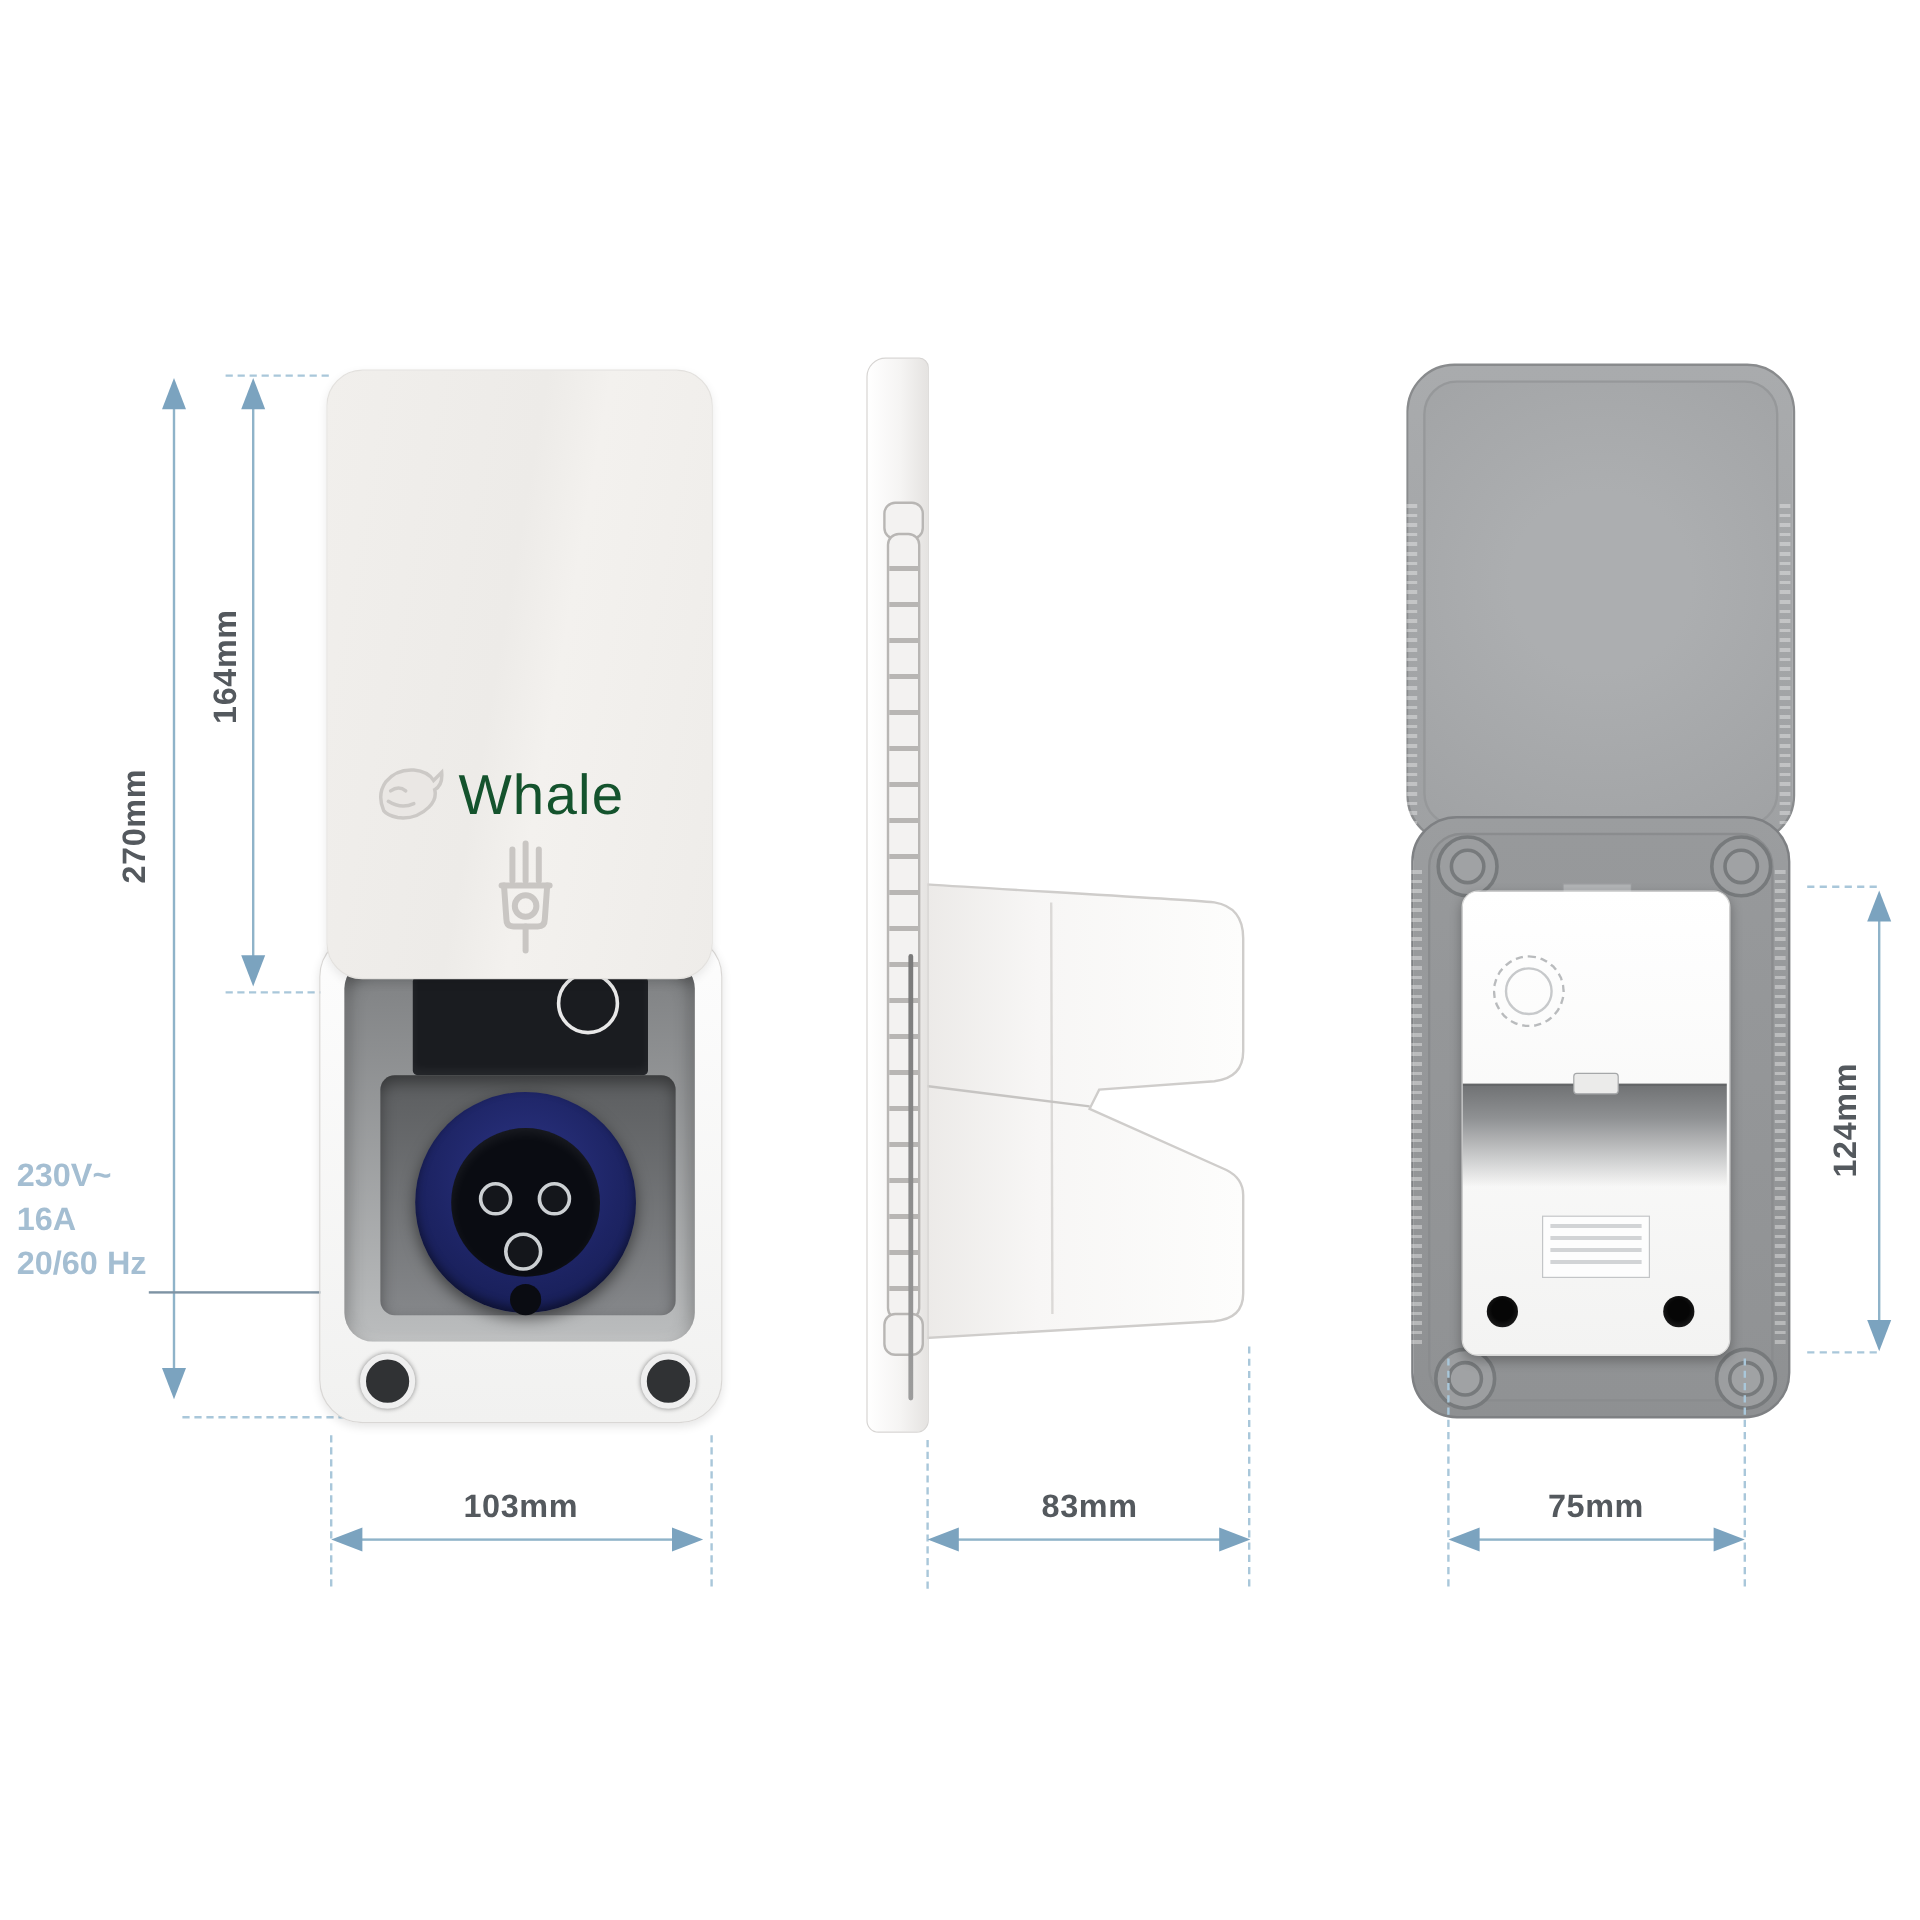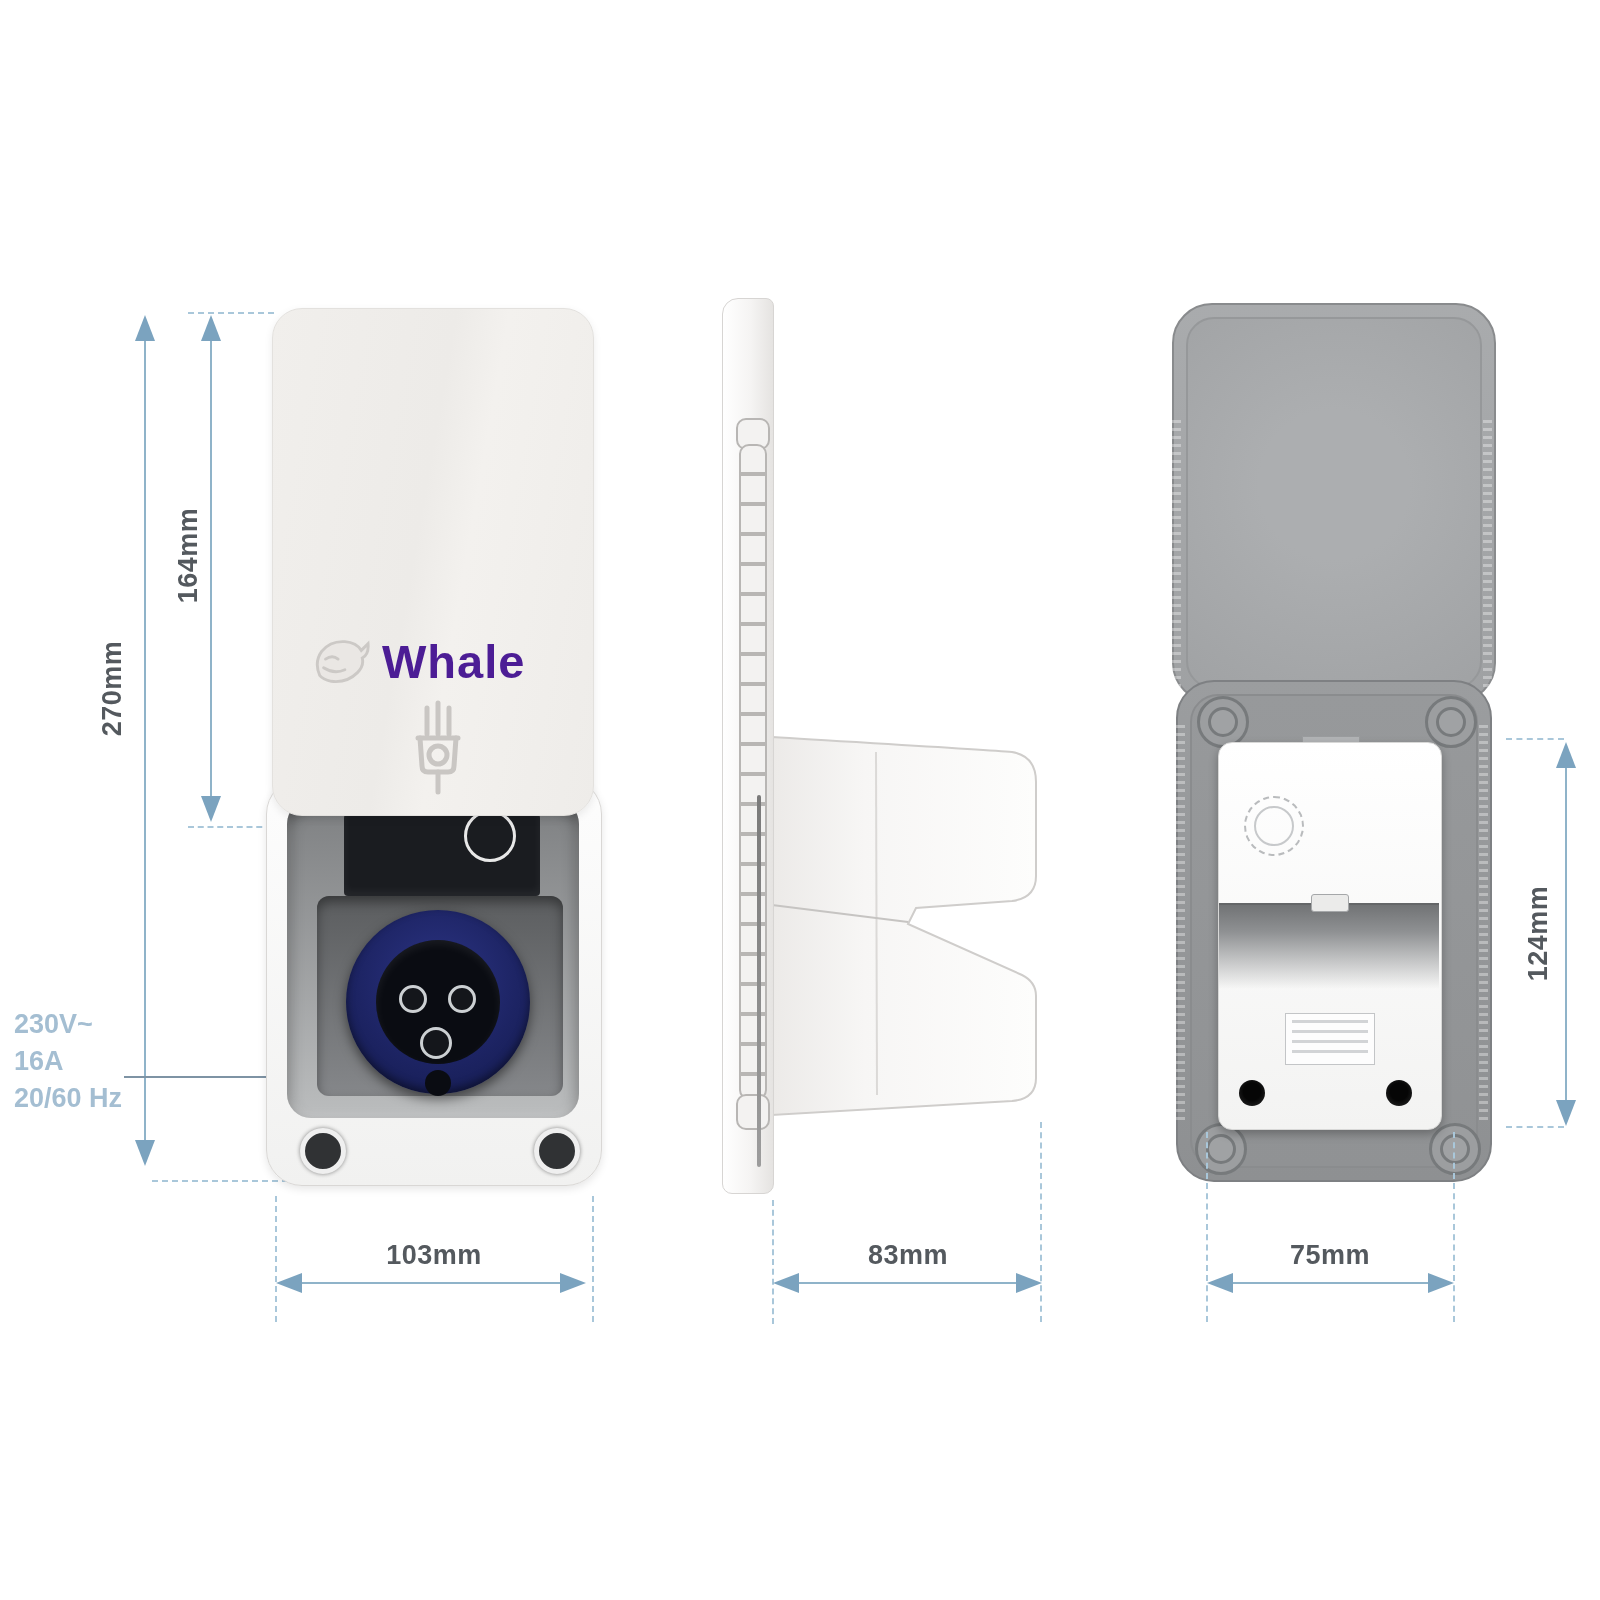--- a/index.html
+++ b/index.html
@@ -39,21 +39,21 @@
                box-shadow:0 5px 12px rgba(0,0,0,.5), inset 0 -4px 8px rgba(0,0,0,.45);}
   .socket-face{position:absolute;border-radius:50%;background:#0a0c12;
                box-shadow:inset 0 4px 10px rgba(255,255,255,.07);}
   .socket-pin{position:absolute;border-radius:50%;border:3px solid #ccd0d3;background:#14161b;}
   .keyway{position:absolute;border-radius:50%;background:#0a0c12;}
   .screw{position:absolute;width:36px;height:36px;border-radius:50%;border:5px solid #efefef;
          background:#303234;box-shadow:0 0 4px rgba(0,0,0,.45);}
   .cover{position:absolute;border-radius:30px;border:1px solid #e3e1de;
          background:linear-gradient(100deg,#f1efec 0%,#edebe8 45%,#f3f1ee 58%,#eeece9 100%);
          box-shadow:0 3px 8px rgba(0,0,0,.08);}
-  .logo-text{position:absolute;font-size:47px;font-weight:700;color:#4c1d95;letter-spacing:1px;}
+  .logo-text{position:absolute;font-size:47px;font-weight:400;color:#14532d;letter-spacing:1px;}
 
   
   .flange{position:absolute;background:linear-gradient(90deg,#ffffff 0%,#f5f4f3 55%,#e5e3e1 100%);
           border:1px solid #d7d5d3;border-radius:16px 8px 10px 10px;}
   .ladder{position:absolute;border:2px solid #b8b6b4;border-radius:10px;
           background:repeating-linear-gradient(180deg,#f3f2f1 0 26px,#b8b6b4 26px 30px);}
   .ladder-cap{position:absolute;border:2px solid #b8b6b4;border-radius:10px;background:#f3f2f1;}
   .slot-line{position:absolute;width:4px;border-radius:2px;background:linear-gradient(180deg,#7a7a7a,#9c9c9c);}
 
   
@@ -95,21 +95,21 @@
     <div class="dimline-v" style="left:144px;top:322px;height:826px;"></div>
     <div class="ah up" style="left:135px;top:315px;"></div>
     <div class="ah down" style="left:135px;top:1140px;"></div>
     <div class="dim-label rot" style="left:50px;top:673px;width:124px;">270mm</div>
 
     <div class="dimline-v" style="left:210px;top:322px;height:478px;"></div>
     <div class="ah up" style="left:201px;top:315px;"></div>
     <div class="ah down" style="left:201px;top:796px;"></div>
     <div class="dim-label rot" style="left:126px;top:540px;width:124px;">164mm</div>
 
-    <div class="callout" style="left:14px;top:1006px;">
+    <div class="callout" style="left:14px;top:961px;">
       <div>230V~</div>
       <div>16A</div>
       <div>20/60 Hz</div>
     </div>
     <div class="dimline-h" style="left:124px;top:1076px;width:230px;background:#7e93a4;"></div>
     <div class="ah right" style="left:352px;top:1066px;border-left-color:#9aa4ab;"></div>
   </div>
 
   <div class="layer">
     <div class="front-shell" style="left:266px;top:778px;width:334px;height:406px;"></div>

